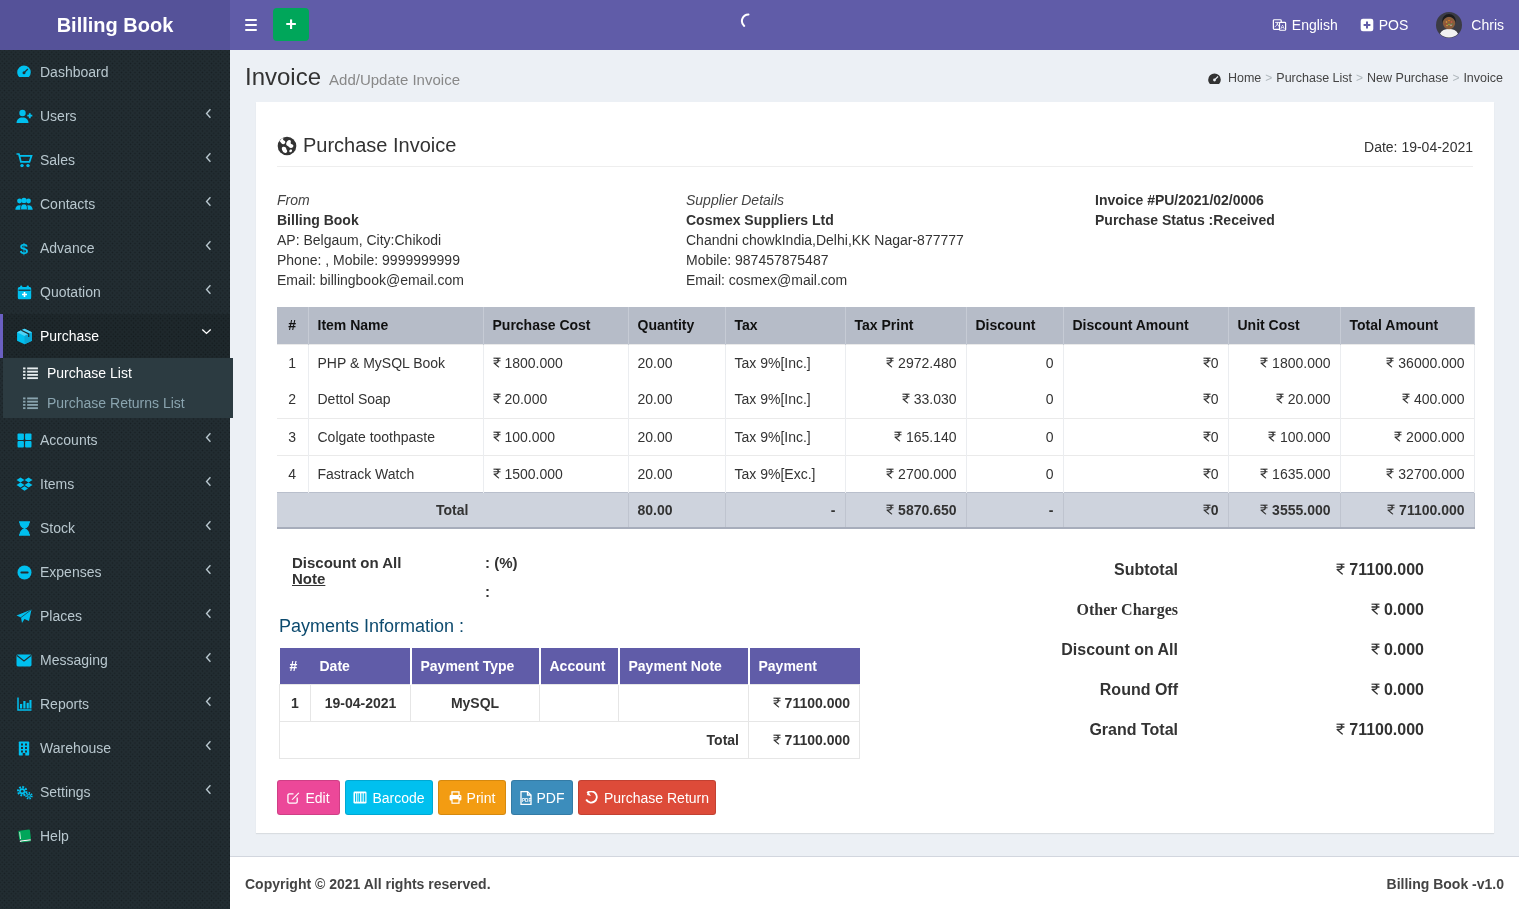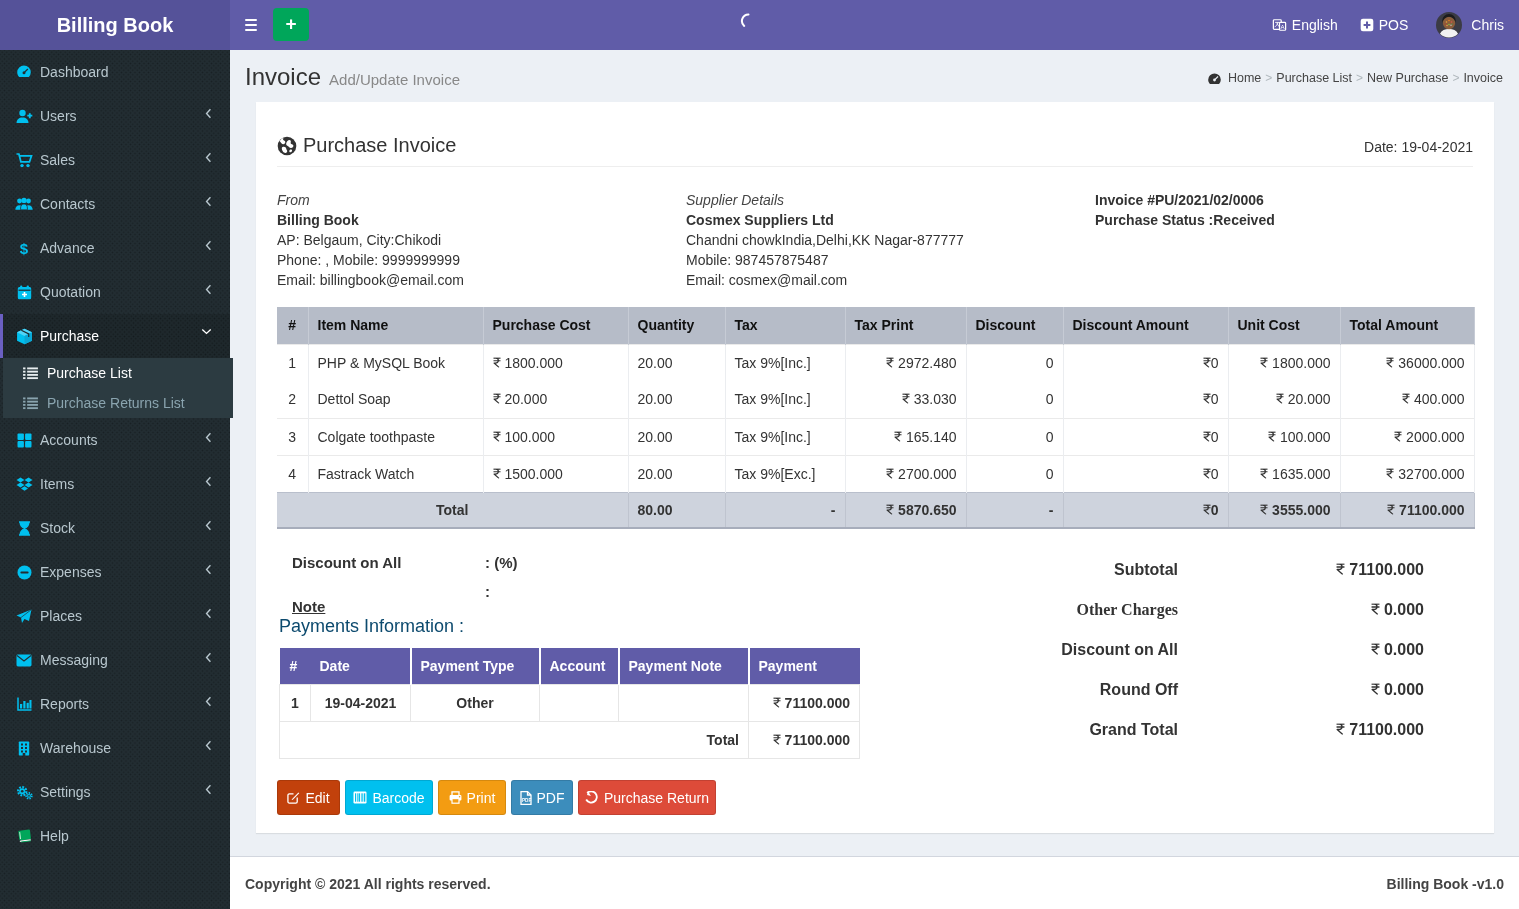--- a/index.html
+++ b/index.html
@@ -490,21 +490,21 @@
                 <use href="#ru"></use>
               </svg> 3555.000</td>
             <td class="r"><svg class="rs" width="8" height="11" viewBox="0 0 10 13" color="#333">
                 <use href="#ru"></use>
               </svg> 71100.000</td>
           </tr>
     </tbody>
       </table>
     <div class="dleft" style="top:452px;">Discount on All</div>
       <div class="dcolon" style="top:452px;">: (%)</div>
-    <div class="dleft" style="top:496px;text-decoration:underline;">Note</div>
+    <div class="dleft" style="top:468px;text-decoration:underline;">Note</div>
       <div class="dcolon" style="top:481px;">:</div>
     <div class="payh">Payments Information :</div>
     <table class="pay">
       <colgroup>
           <col style="width:31px">
           <col style="width:100px">
           <col style="width:129px">
           <col style="width:79px">
           <col style="width:130px">
           <col style="width:111px">
@@ -514,21 +514,21 @@
             <th style="padding:0 10px;">#</th>
             <th>Date</th>
             <th>Payment Type</th>
             <th>Account</th>
             <th>Payment Note</th>
             <th>Payment</th>
           </tr>
       <tr>
             <td>1</td>
             <td>19-04-2021</td>
-            <td>Other</td>
+            <td>MySQL</td>
             <td></td>
             <td></td>
             <td style="text-align:right;"><svg class="rs" width="8" height="11" viewBox="0 0 10 13" color="#333">
                 <use href="#ru"></use>
               </svg> 71100.000</td>
           </tr>
       <tr>
             <td colspan="5" style="text-align:right;">Total</td>
             <td style="text-align:right;"><svg class="rs" width="8" height="11" viewBox="0 0 10 13" color="#333">
                 <use href="#ru"></use>
@@ -550,21 +550,21 @@
         </svg> 0.000</div>
     <div class="sumrow" style="right:316px; top:579px;">Round Off</div>
       <div class="sumrow" style="right:70px; top:579px;"><svg class="rs" width="9" height="12" viewBox="0 0 10 13" color="#333">
           <use href="#ru"></use>
         </svg> 0.000</div>
     <div class="sumrow" style="right:316px; top:619px;">Grand Total</div>
       <div class="sumrow" style="right:70px; top:619px;"><svg class="rs" width="9" height="12" viewBox="0 0 10 13" color="#333">
           <use href="#ru"></use>
         </svg> 71100.000</div>
     <div class="btnrow">
-      <div class="btn" style="width:63px; background:#c2410c;"><svg width="13" height="13" viewBox="0 0 14 14">
+      <div class="btn" style="width:63px; background:#ec4899;"><svg width="13" height="13" viewBox="0 0 14 14">
             <path d="M11 7 v4.5 a1.5 1.5 0 0 1-1.5 1.5 h-7 A1.5 1.5 0 0 1 1 11.5 v-7 A1.5 1.5 0 0 1 2.5 3 H7" fill="none" stroke="#fff" stroke-width="1.4"></path>
             <path d="M5.5 8.7 L12.3 1.5 L13.2 2.4 L6.3 9.4 L5 9.8 Z" fill="#fff"></path>
           </svg>Edit</div>
       <div class="btn" style="width:88px; background:#00c0ef;"><svg width="14" height="13" viewBox="0 0 14 13">
             <rect x="0.5" y="0.5" width="13" height="12" rx="1.2" fill="#fff"></rect>
             <g fill="#00c0ef">
               <rect x="2" y="2.3" width="1.2" height="8.4"></rect>
               <rect x="4" y="2.3" width="0.7" height="8.4"></rect>
               <rect x="5.5" y="2.3" width="1.5" height="8.4"></rect>
               <rect x="7.9" y="2.3" width="0.7" height="8.4"></rect>

